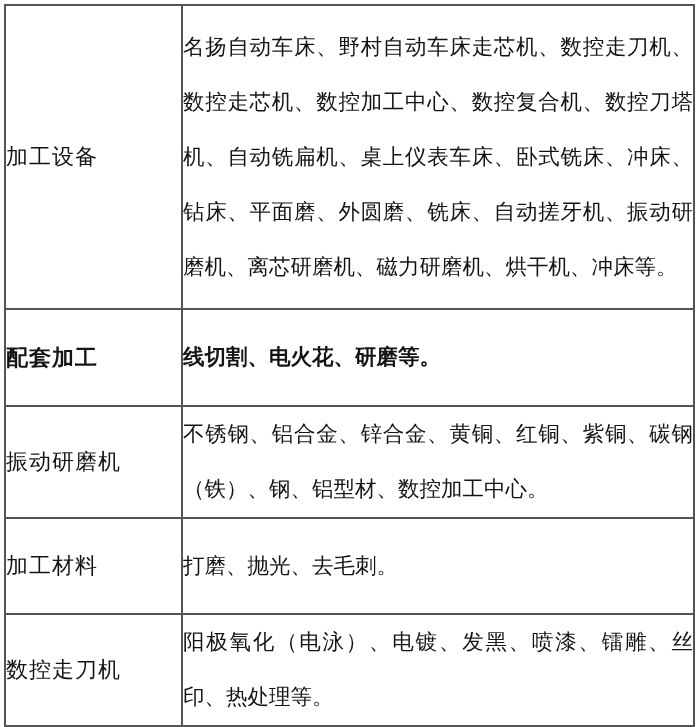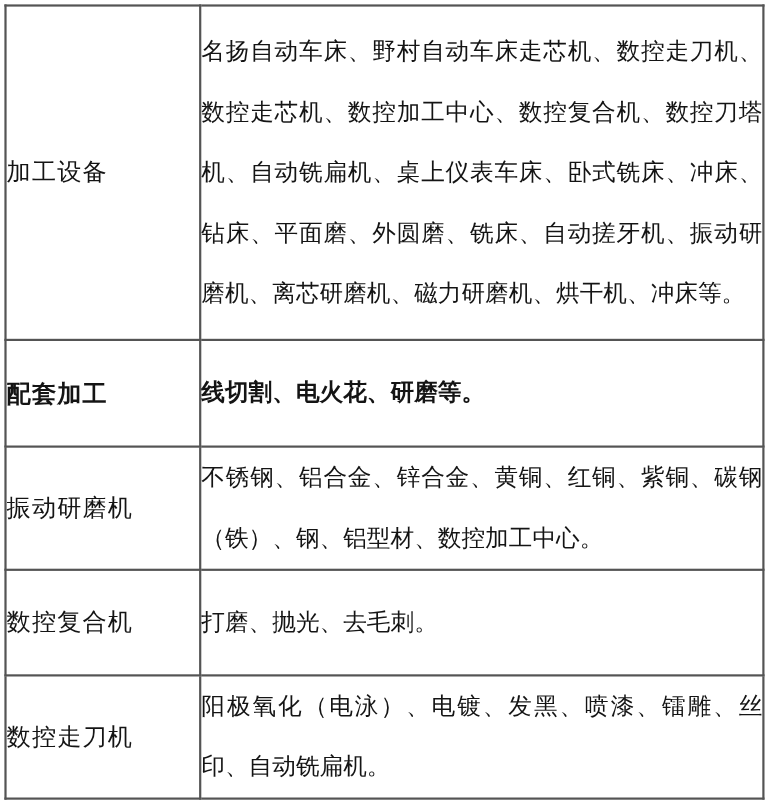--- a/index.html
+++ b/index.html
@@ -63,21 +63,21 @@
     </tr>
     <tr class="row-2">
       <td class="label-cell">配套加工</td>
       <td class="content-cell">线切割、电火花、研磨等。</td>
     </tr>
     <tr class="row-3">
       <td class="label-cell">振动研磨机</td>
       <td class="content-cell">不锈钢、铝合金、锌合金、黄铜、红铜、紫铜、碳钢（铁）、钢、铝型材、数控加工中心。</td>
     </tr>
     <tr class="row-4">
-      <td class="label-cell">数控复合机</td>
+      <td class="label-cell">加工材料</td>
       <td class="content-cell">打磨、抛光、去毛刺。</td>
     </tr>
     <tr class="row-5">
       <td class="label-cell">数控走刀机</td>
-      <td class="content-cell">阳极氧化（电泳）、电镀、发黑、喷漆、镭雕、丝印、自动铣扁机。</td>
+      <td class="content-cell">阳极氧化（电泳）、电镀、发黑、喷漆、镭雕、丝印、热处理等。</td>
     </tr>
   </tbody>
 </table>
 
 </body></html>

